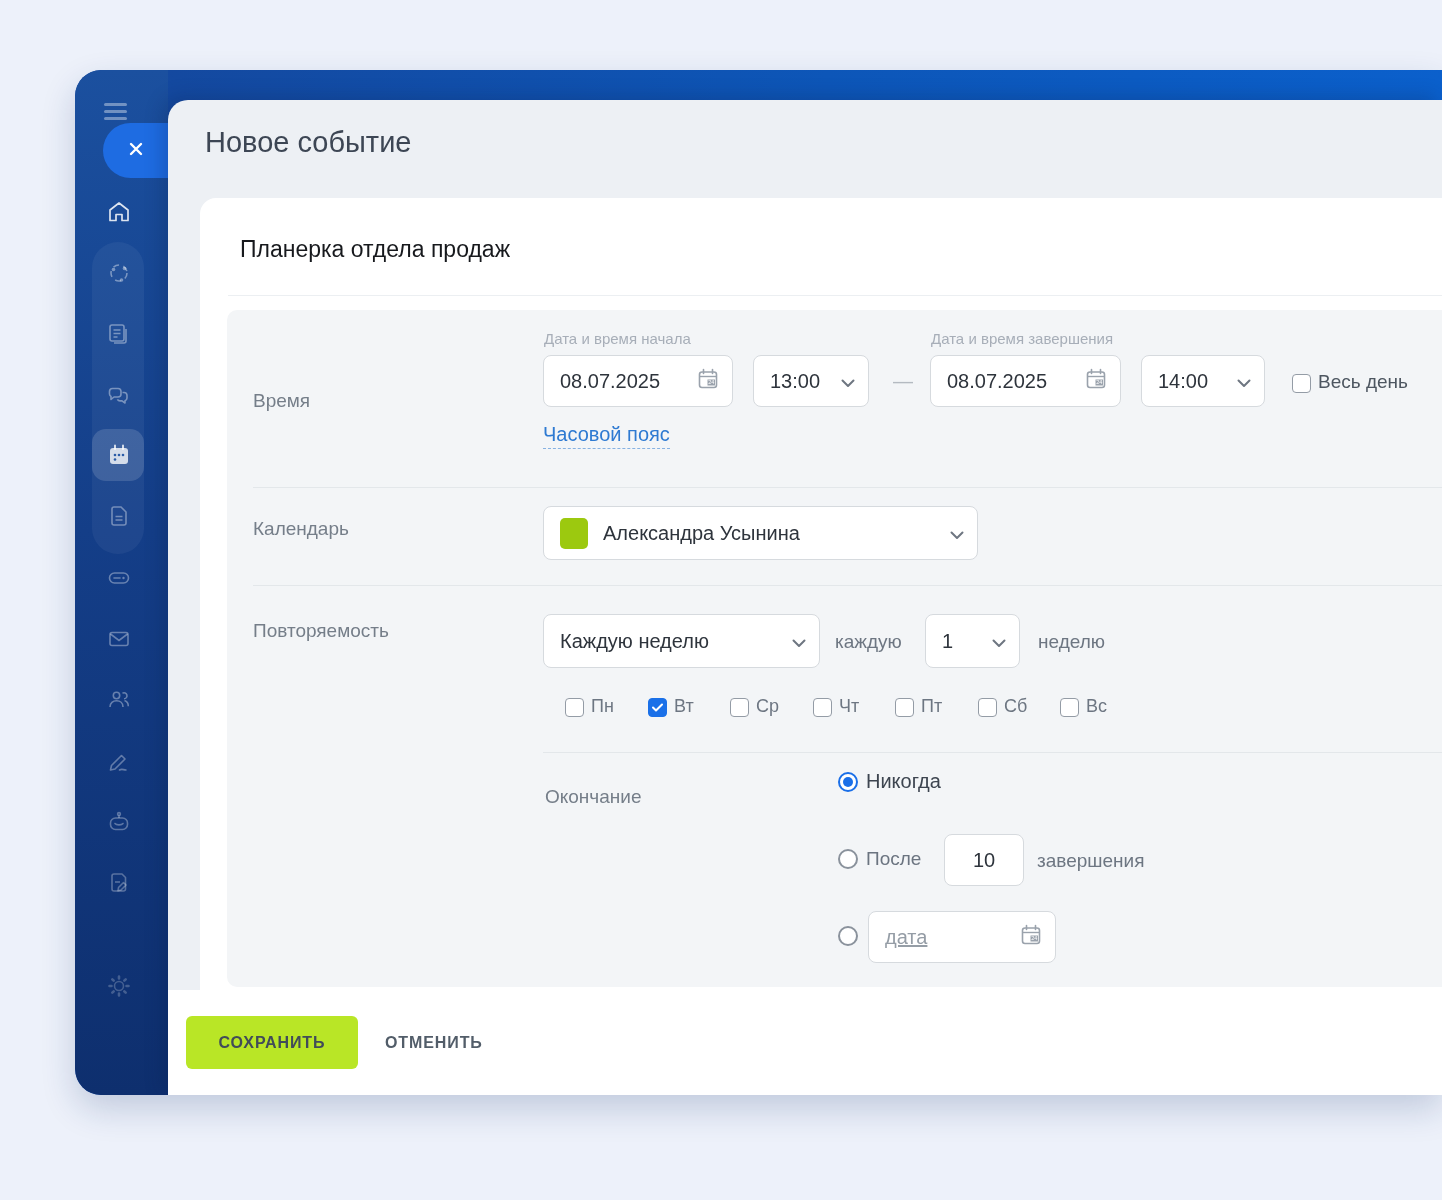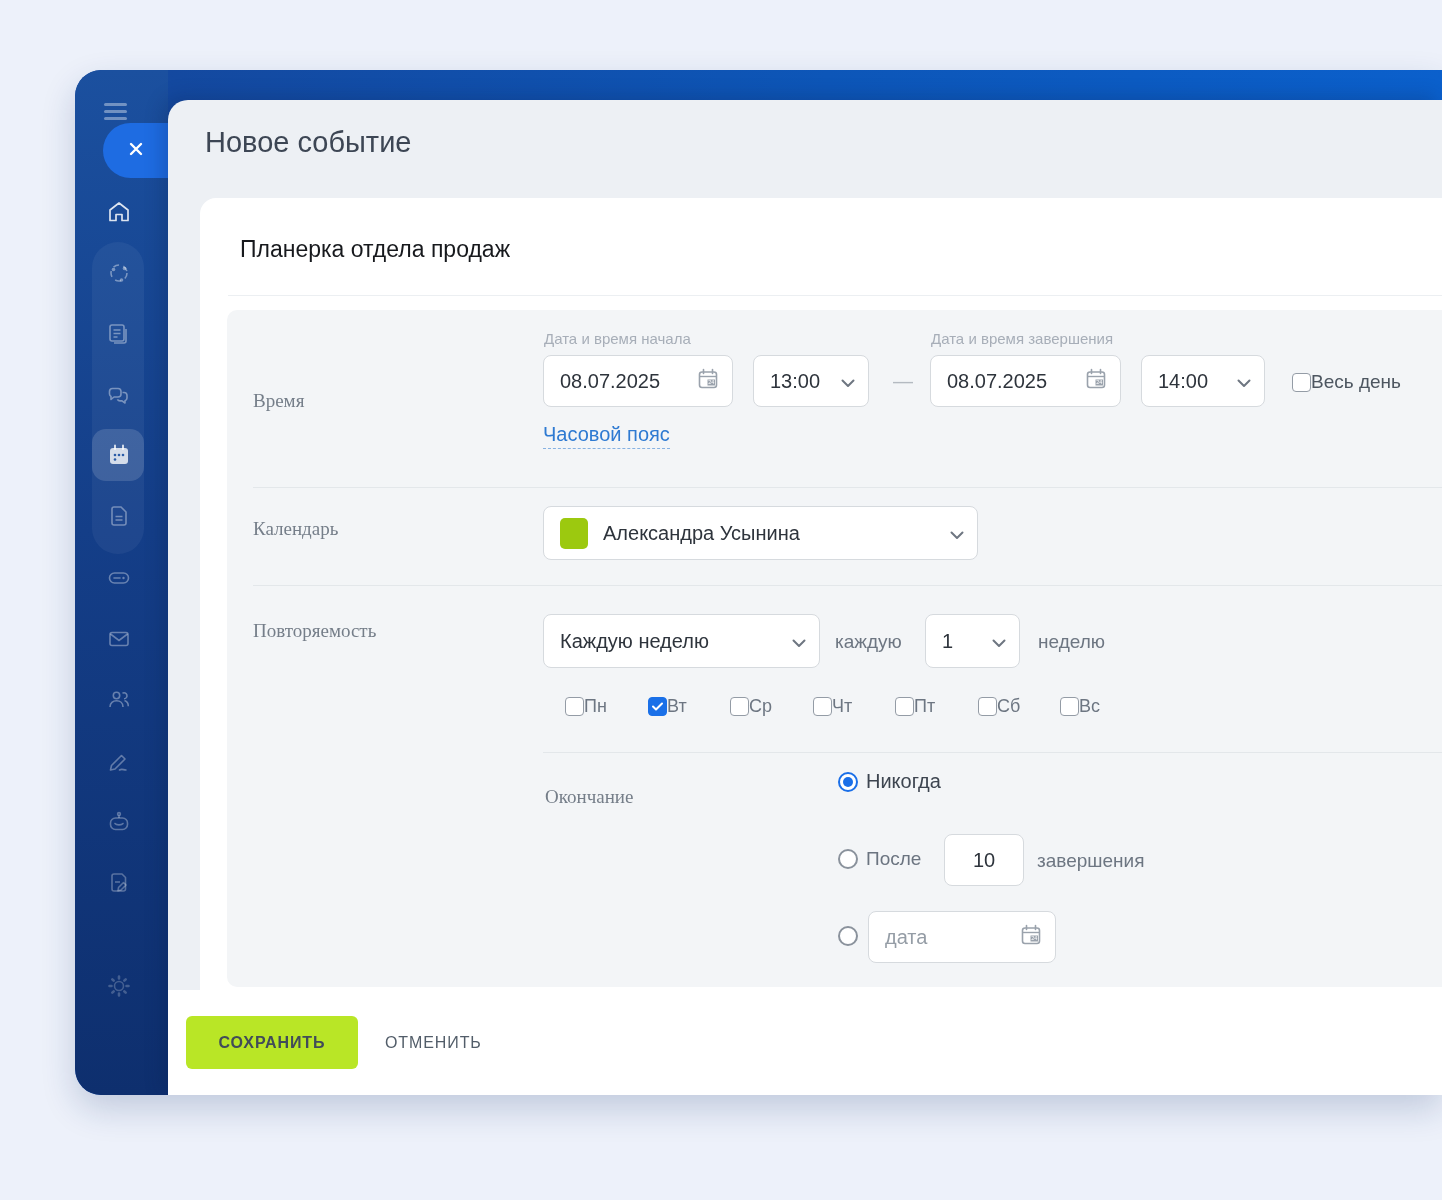--- a/index.html
+++ b/index.html
@@ -36,62 +36,62 @@
 
   .card { position:absolute; left:32px; top:98px; right:0; bottom:0;
     background:#fff; border-radius:16px 0 0 0; }
   .event-name { position:absolute; left:40px; top:38px; font-size:23px; color:#17191d; cursor:text; }
   .title-divider { position:absolute; left:28px; right:0; top:97px; height:1px; background:#eceff2; }
 
   .panel { position:absolute; left:27px; top:112px; right:0; height:677px;
     background:#f3f5f7; border-radius:10px 0 0 10px; }
   .hr { position:absolute; right:0; height:1px; background:#e3e7ea; }
 
-  .row-label { position:absolute; font-size:19px; color:#757e89;font-family:Liberation Serif, serif; }
+  .row-label { position:absolute; font-size:19px; color:#757e89; }
   .mini-label { position:absolute; font-size:15px; color:#a7aeb8; }
   .gray-text { position:absolute; font-size:19px; color:#6d7682; }
 
   .field { position:absolute; height:52px; background:#fff; border:1px solid #d6dade;
     border-radius:8px; display:flex; align-items:center; padding:0 13px 0 16px;
     font-size:20px; color:#2e343c; cursor:pointer; }
   .field .grow { flex:1; }
   .dash { position:absolute; font-size:20px; color:#b4bac1; }
 
   .link-dashed { position:absolute; font-size:20px; color:#2e7ad2; cursor:pointer;
     border-bottom:1px dashed rgba(46,122,210,.55); padding-bottom:2px; }
 
   .checkbox { width:19px; height:19px; border:1.5px solid #949ca6; border-radius:4px;
     background:#fff; display:inline-flex; align-items:center; justify-content:center; cursor:pointer; flex:none; }
   .checkbox svg { visibility:hidden; }
   .checkbox.on { background:#1a70e8; border-color:#1a70e8; }
   .checkbox.on svg { visibility:visible; }
 
-  .check-row { position:absolute; display:flex; align-items:center; }
+  .check-row { position:absolute; display:flex; align-items:flex-end; gap:7px; }
   .check-row .lbl { font-size:18px; color:#6d7682; }
   .allday .lbl { font-size:19px; color:#4d5660; }
 
   .radio-row { position:absolute; display:flex; align-items:center; gap:8px; }
   .radio { position:relative; width:20px; height:20px; border:2px solid #8a929c;
     border-radius:50%; background:#fff; cursor:pointer; flex:none; }
   .radio.on { border-color:#1a6fe8; }
   .radio.on::after { content:''; position:absolute; left:3px; top:3px; width:10px; height:10px;
     border-radius:50%; background:#1a6fe8; }
   .opt-dark { font-size:20px; color:#3d4550; }
   .opt-gray { font-size:19px; color:#6b7480; }
 
   .mini-input { justify-content:center; padding:0; font-size:20px; color:#2e343c; }
-  .placeholder { color:#959da6; }
+  .placeholder { color:#959da6;text-decoration:underline; }
 
   .footer { position:absolute; left:0; right:0; bottom:0; height:105px; background:#fff; }
   .btn-save { position:absolute; left:18px; top:26px; width:172px; height:53px;
     background:#b9e626; border:none; border-radius:6px; cursor:pointer;
     font-family:inherit; font-size:16px; font-weight:bold; letter-spacing:.9px; color:#414c59; }
   .btn-cancel { position:absolute; left:217px; top:26px; height:53px; line-height:53px;
     background:none; border:none; cursor:pointer; font-family:inherit;
-    font-size:16px; font-weight:normal; letter-spacing:.9px; color:#525d69; }
+    font-size:16px; font-weight:bold; letter-spacing:.9px; color:#525d69; }
 </style>
 </head>
 <body>
 
 <div class="page">
   <div class="window">
 
     <aside class="sidebar">
       <div class="hamburger">
           <span></span>

